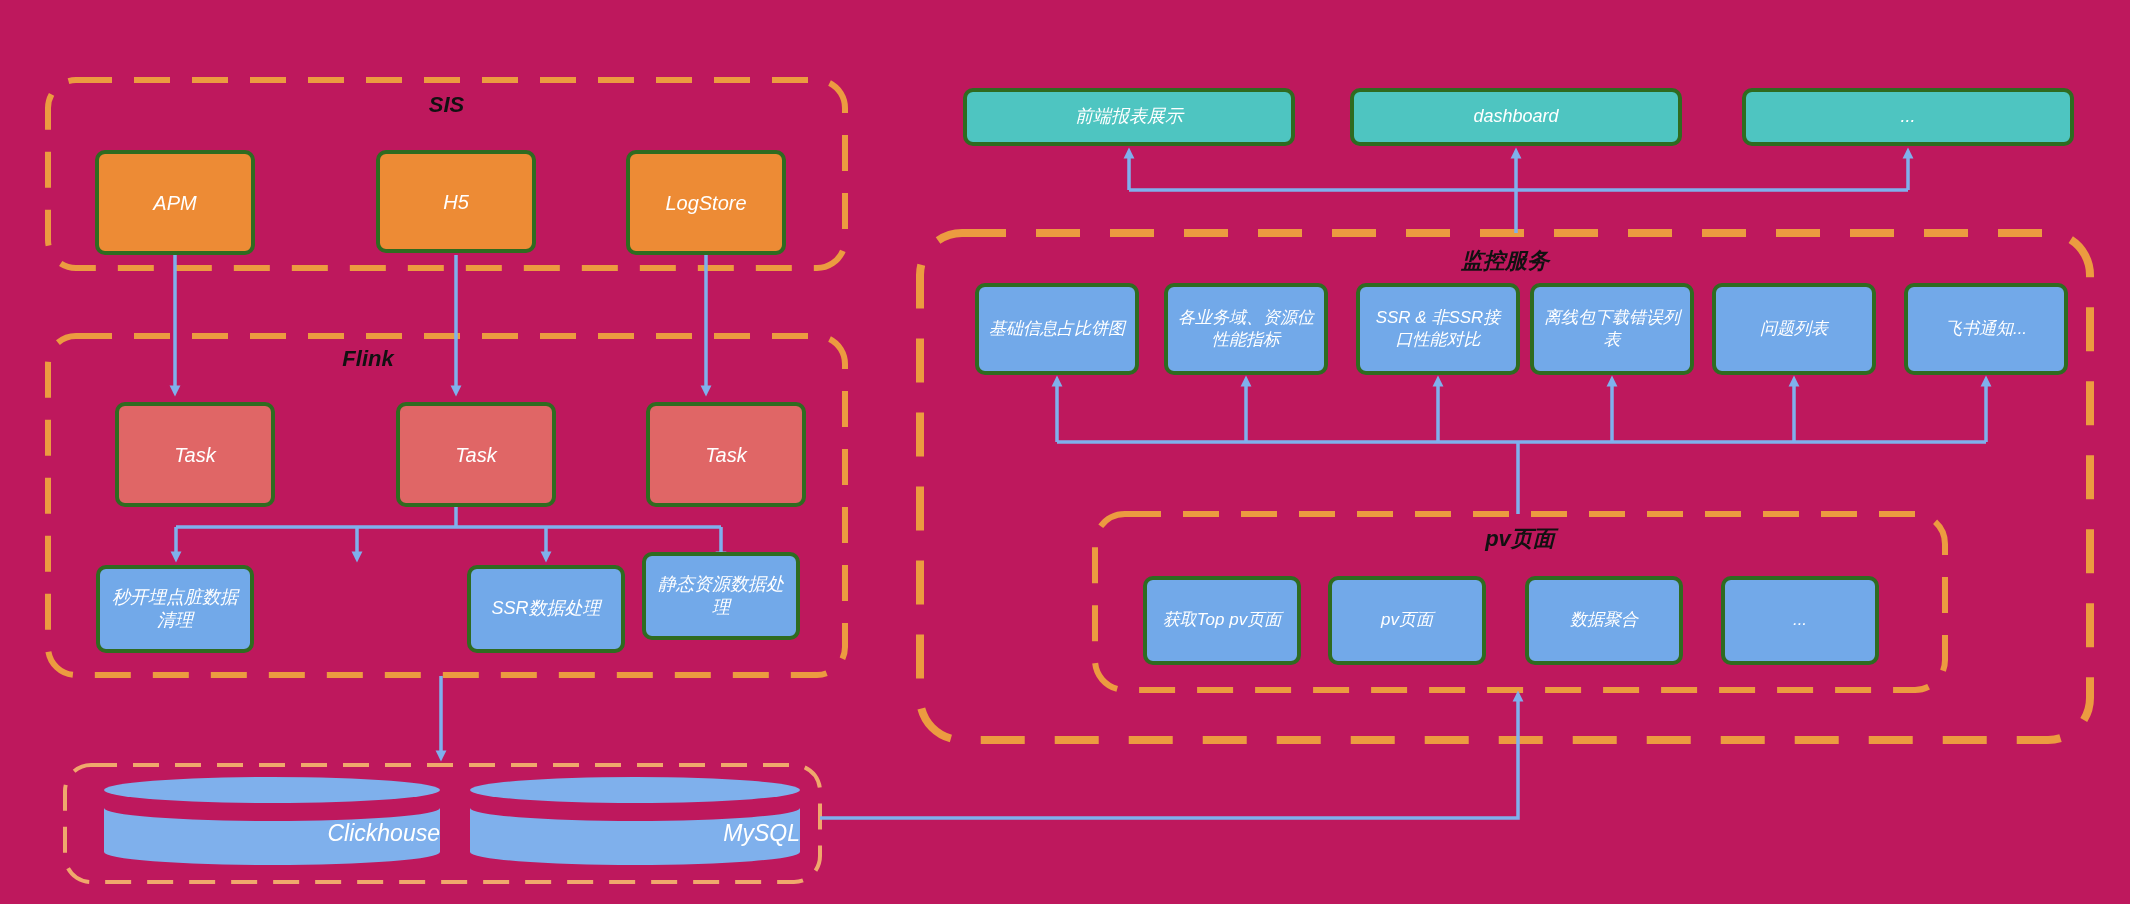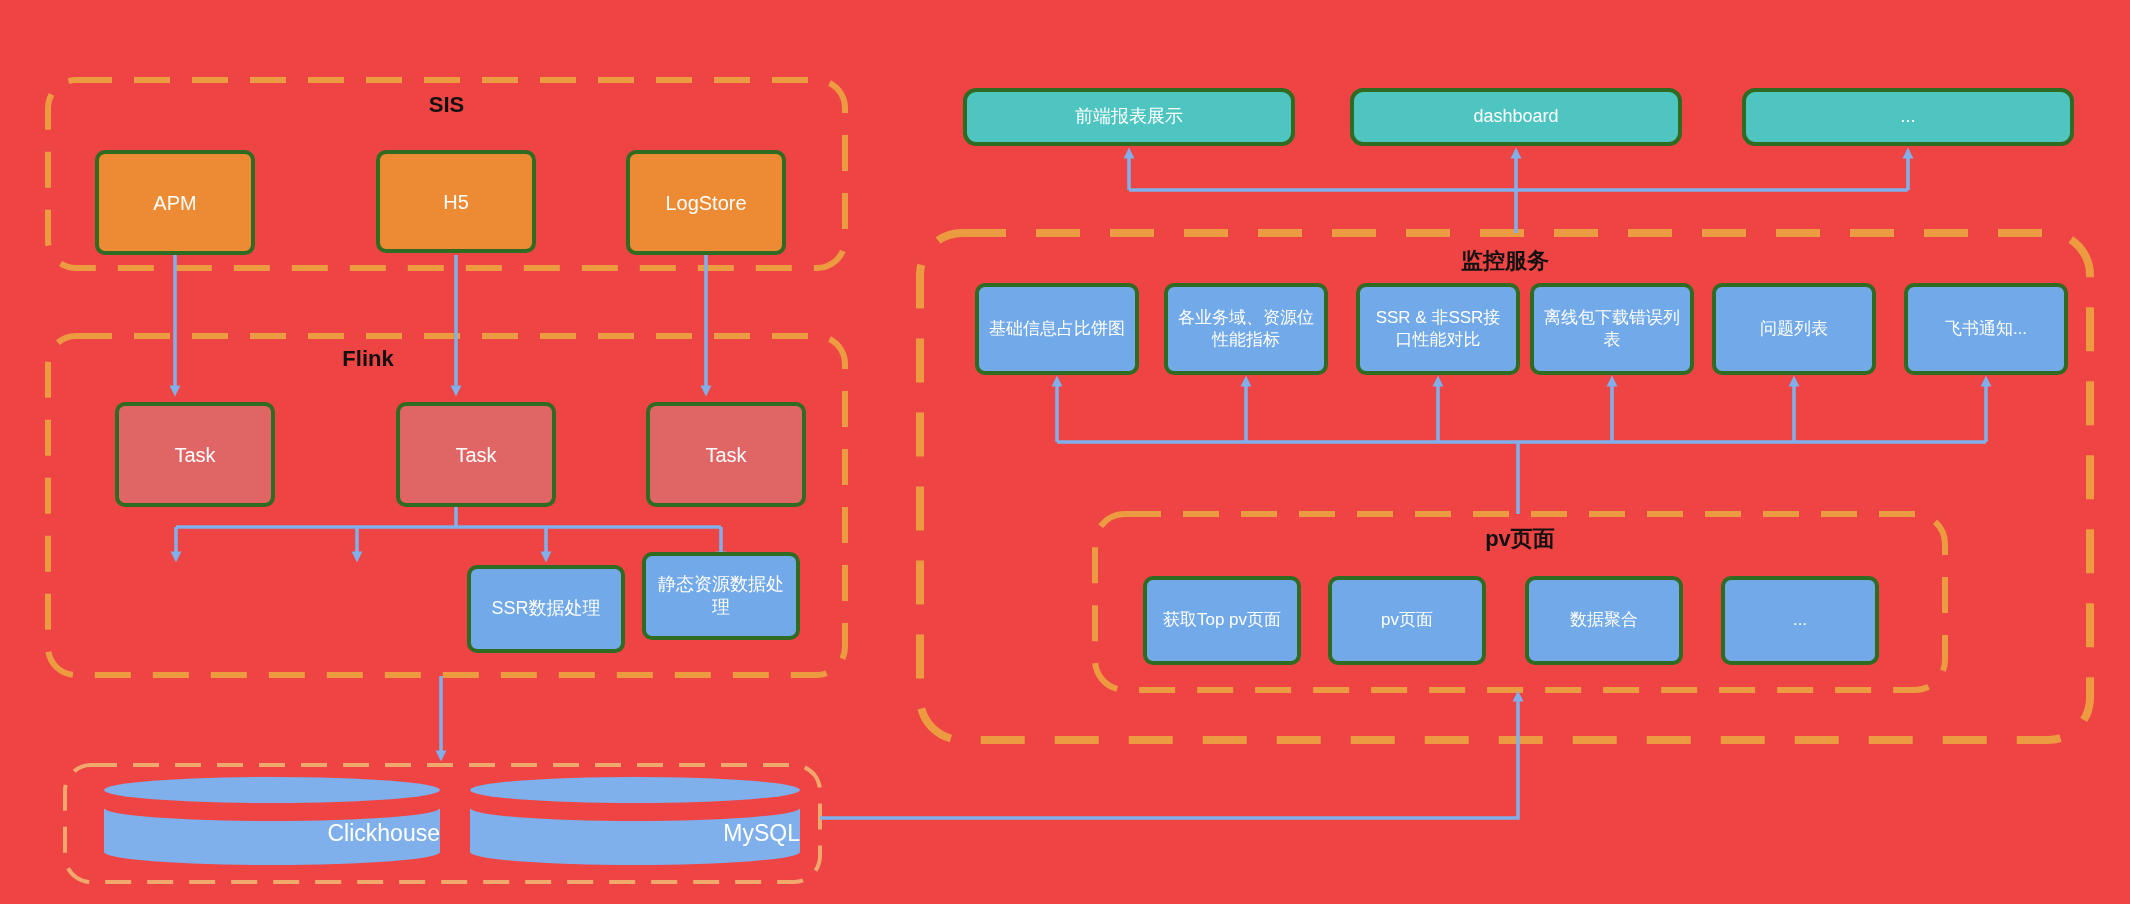--- a/index.html
+++ b/index.html
@@ -9,34 +9,35 @@
     --orange-fill:#ED8B35;
     --red-fill:#E06666;
     --blue-fill:#72A9E9;
     --teal-fill:#4EC5C1;
     --arrow-blue:#7FB0EC;
     --label-black:#111111;
     --box-text:#FFFFFF;
   }
   html,body{margin:0;padding:0;background:#ffffff;}
   .canvas{
-    position:relative;width:2130px;height:904px;background:#ef4444;overflow:hidden;
+    position:relative;width:2130px;height:904px;background:#be185d;overflow:hidden;
     font-family:"Liberation Sans", sans-serif;
+    font-style:italic;
   }
   .layer{position:absolute;left:0;top:0;width:2130px;height:904px;}
   .box{
     position:absolute;display:flex;align-items:center;justify-content:center;
     text-align:center;border:4px solid var(--green-border);border-radius:10px;
     color:var(--box-text);box-sizing:border-box;padding:4px 8px;line-height:1.3;
   }
   .box.orange{background:var(--orange-fill);font-size:20px;}
   .box.red{background:var(--red-fill);font-size:20px;margin-left:20px;}
   .box.blue{background:var(--blue-fill);font-size:18px;}
   .box.blue.small{font-size:17px;}
-  .box.teal{background:var(--teal-fill);font-size:18px;border-radius:13px;}
+  .box.teal{background:var(--teal-fill);font-size:18px;}
   .container-label{
     position:absolute;color:var(--label-black);font-weight:bold;font-size:22px;
     text-align:center;
   }
   .cyl-label{
     position:absolute;color:var(--box-text);font-size:23px;text-align:right;line-height:30px;height:30px;
   }
 </style>
 </head>
 <body>
@@ -103,20 +104,21 @@
   <div class="container-label" style="left:1095px;width:850px;top:524px">pv页面</div>
 
   <div class="box orange" style="left:95px;top:150px;width:160px;height:105px">APM</div>
   <div class="box orange" style="left:376px;top:150px;width:160px;height:103px">H5</div>
   <div class="box orange" style="left:626px;top:150px;width:160px;height:105px">LogStore</div>
 
   <div class="box red" style="left:95px;top:402px;width:160px;height:105px">Task</div>
   <div class="box red" style="left:376px;top:402px;width:160px;height:105px">Task</div>
   <div class="box red" style="left:626px;top:402px;width:160px;height:105px">Task</div>
 
+  <div class="box blue" style="left:96px;top:565px;width:158px;height:88px">秒开埋点脏数据清理</div>
   <div class="box blue" style="left:467px;top:565px;width:158px;height:88px">SSR数据处理</div>
   <div class="box blue" style="left:642px;top:552px;width:158px;height:88px">静态资源数据处理</div>
 
   <div class="cyl-label" style="left:104px;top:818px;width:336px">Clickhouse</div>
   <div class="cyl-label" style="left:470px;top:818px;width:330px">MySQL</div>
 
   <div class="box teal" style="left:963px;top:88px;width:332px;height:58px">前端报表展示</div>
   <div class="box teal" style="left:1350px;top:88px;width:332px;height:58px">dashboard</div>
   <div class="box teal" style="left:1742px;top:88px;width:332px;height:58px">...</div>
 

